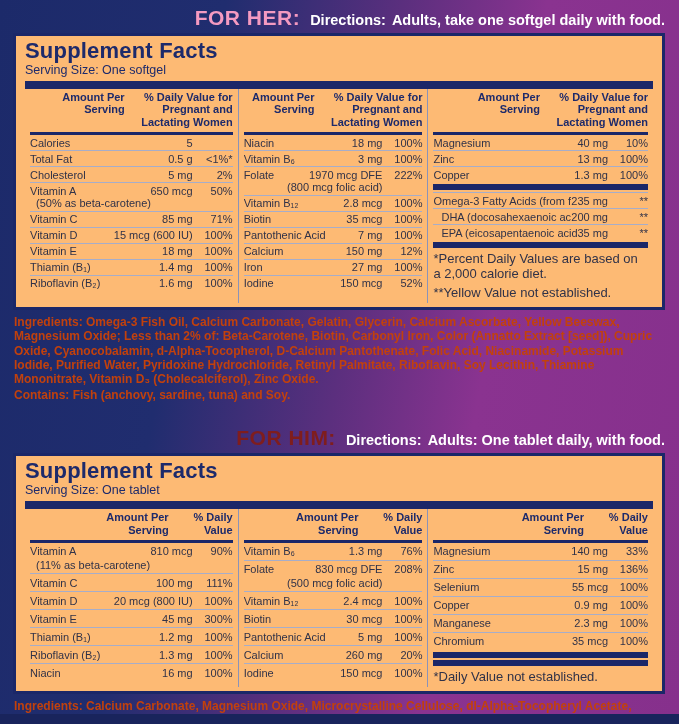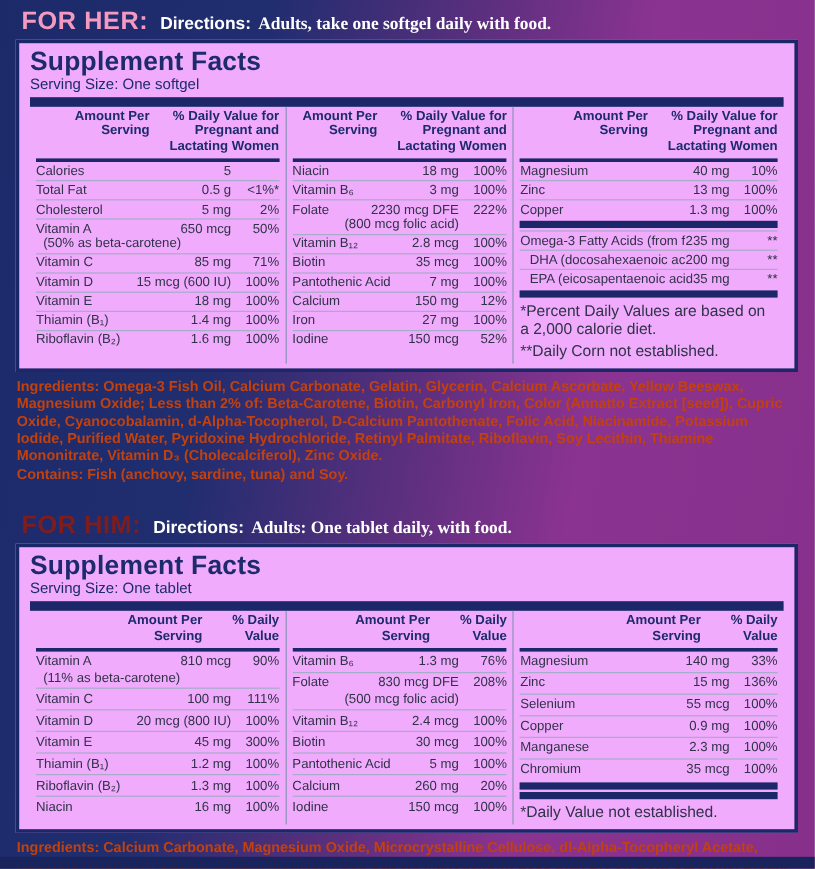--- a/index.html
+++ b/index.html
@@ -3,28 +3,28 @@
 <meta charset="utf-8">
 <style>
   html,body{margin:0;padding:0;}
   body{
     width:679px;height:724px;overflow:hidden;position:relative;
     font-family:"Liberation Sans","DejaVu Sans",sans-serif;
     background:linear-gradient(100deg,#1c2a6a 0%,#202d6f 28%,#5b2f7e 50%,#8a3390 68%,#86308c 100%);
   }
   .page{position:absolute;inset:0;display:flex;flex-direction:column;}
   
-  .strip{display:flex;align-items:baseline;padding:6px 14px 3px 18px;white-space:nowrap;}
+  .strip{display:flex;align-items:baseline;padding:6px 14px 3px 18px;white-space:nowrap;justify-content:flex-end;}
   .who{font-size:21px;font-weight:bold;letter-spacing:0.5px;margin-right:10px;}
   .who.pink{color:#f49ac1;}
   .who.blue{color:#7f1d1d;margin-top:18px;}
   .dir-label{color:#ffffff;font-weight:bold;font-size:14.5px;margin-right:6px;}
-  .dir-text{color:#ffffff;font-weight:bold;font-size:14.5px;font-family:Liberation Serif, serif;}
+  .dir-text{color:#ffffff;font-weight:bold;font-size:14.5px;}
   
-  .panel{background:#f0abfc;border:3px solid #1b2768;margin:0 14px 0 13px;padding:3px 9px 4px 9px;}
+  .panel{background:#fdba74;border:3px solid #1b2768;margin:0 14px 0 13px;padding:3px 9px 4px 9px;}
   .sf-title{color:#1d2a6b;font-weight:bold;font-size:22px;letter-spacing:0.2px;line-height:1.05;}
   .sf-serving{color:#1d2a6b;font-size:12.5px;line-height:1.2;margin-top:1px;}
   .thickbar{height:8px;background:#1b2768;margin-top:3px;}
   .cols{display:flex;align-items:stretch;}
   .col{flex:1 1 33%;padding:0 5px;min-width:0;}
   .col + .col{border-left:1px solid #8b93b8;}
   .col.c1{flex-basis:34%;}
   .col.c2{flex-basis:30%;}
   .col.c3{flex-basis:36%;}
   .hdr{display:flex;justify-content:flex-end;gap:16px;padding:2px 0 4px 0;border-bottom:3px solid #1b2768;
@@ -140,21 +140,21 @@
               <span class="amt">18 mg</span>
               <span class="dv">100%</span>
             </div>
             <div class="row">
               <span class="nm">Vitamin B₆</span>
               <span class="amt">3 mg</span>
               <span class="dv">100%</span>
             </div>
             <div class="row">
               <span class="nm">Folate</span>
-              <span class="amt">2230 mcg DFE</span>
+              <span class="amt">1970 mcg DFE</span>
               <span class="dv">222%</span>
             </div>
             <div class="row cont">
               <span class="nm"></span>
               <span class="amt">(800 mcg folic acid)</span>
               <span class="dv"></span>
             </div>
             <div class="row">
               <span class="nm">Vitamin B₁₂</span>
               <span class="amt">2.8 mcg</span>
@@ -222,21 +222,21 @@
               <span class="amt">200 mg</span>
               <span class="dv">**</span>
             </div>
             <div class="row ind">
               <span class="nm">EPA (eicosapentaenoic acid)</span>
               <span class="amt">35 mg</span>
               <span class="dv">**</span>
             </div>
             <div class="bar"></div>
             <div class="note">*Percent Daily Values are based on a 2,000 calorie diet.</div>
-            <div class="note">**Daily Corn not established.</div>
+            <div class="note">**Yellow Value not established.</div>
           </div>
       </div>
     </div>
   </div>
 
   <div class="ing">
     <span>Ingredients:</span>
     <span>Omega-3 Fish Oil, Calcium Carbonate, Gelatin, Glycerin, Calcium Ascorbate, Yellow Beeswax, Magnesium Oxide; Less than 2% of: Beta-Carotene, Biotin, Carbonyl Iron, Color (Annatto Extract [seed]), Cupric Oxide, Cyanocobalamin, d-Alpha-Tocopherol, D-Calcium Pantothenate, Folic Acid, Niacinamide, Potassium Iodide, Purified Water, Pyridoxine Hydrochloride, Retinyl Palmitate, Riboflavin, Soy Lecithin, Thiamine Mononitrate, Vitamin D₃ (Cholecalciferol), Zinc Oxide.</span>
     <div class="contains">
       <span>Contains:</span>

